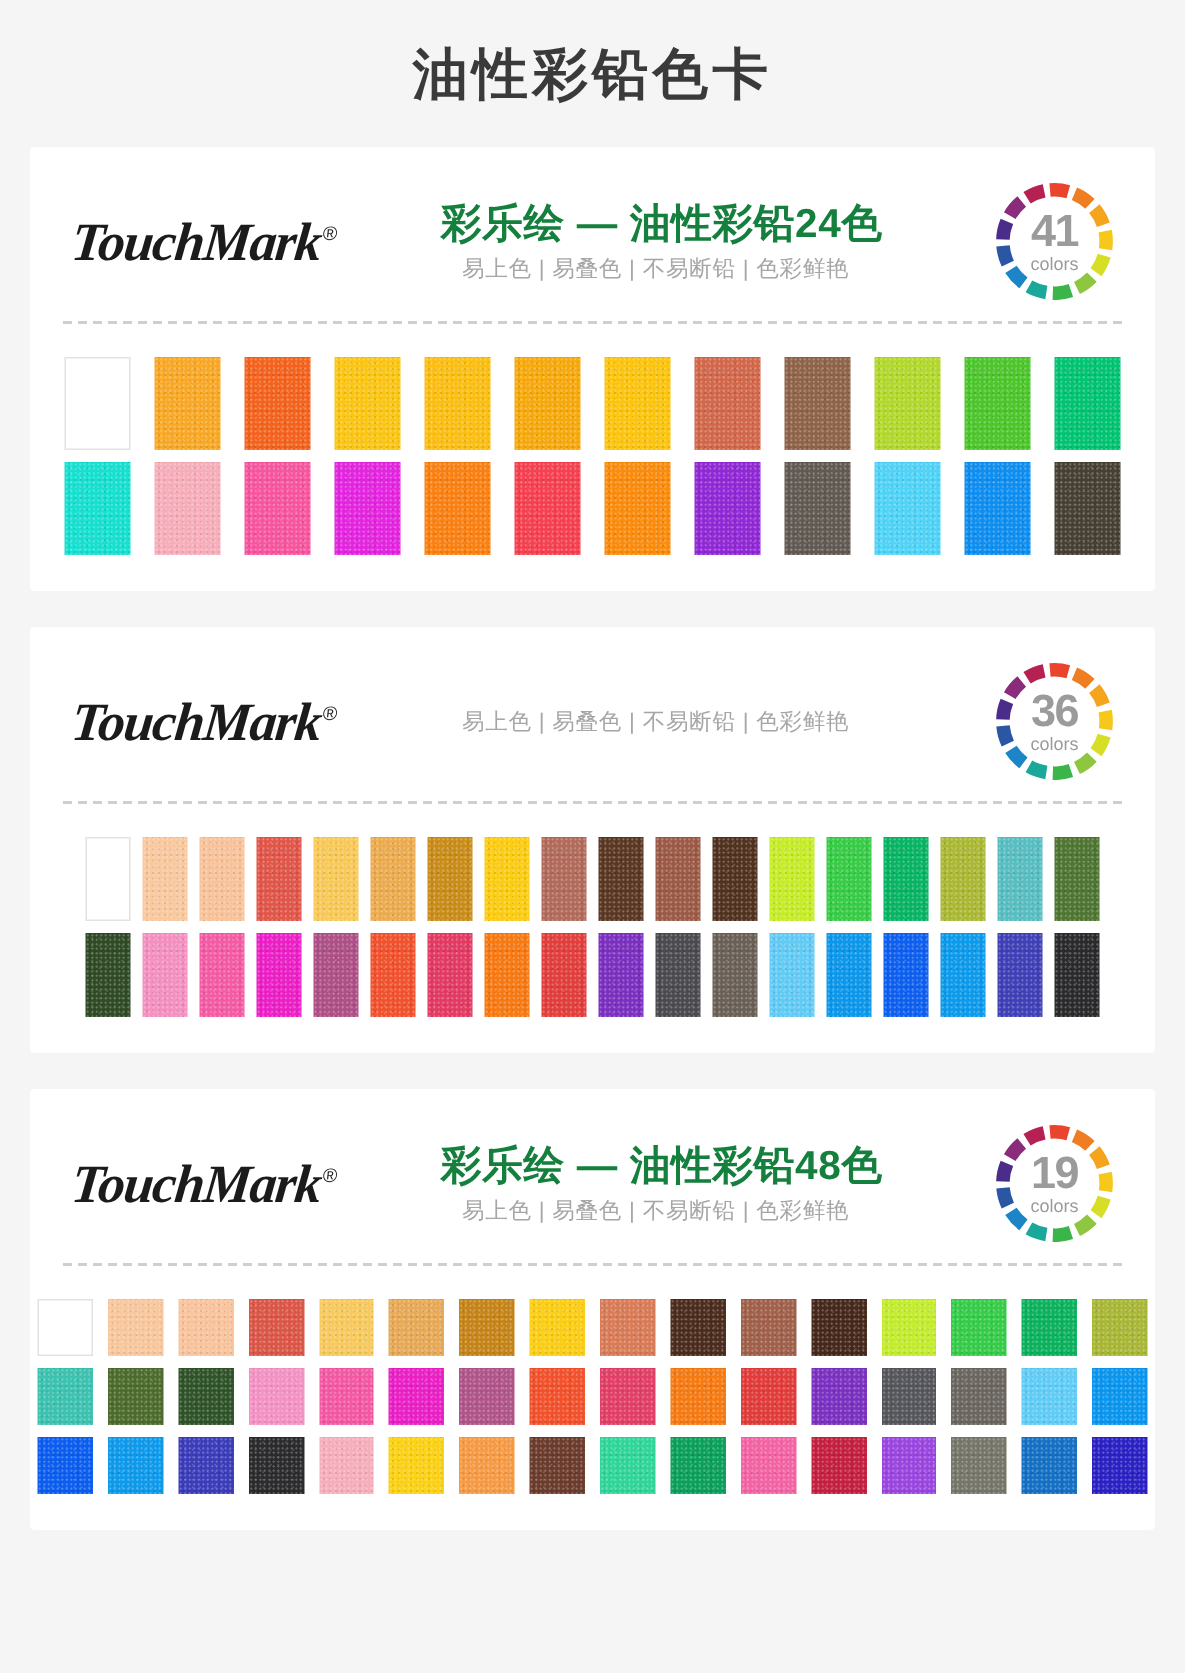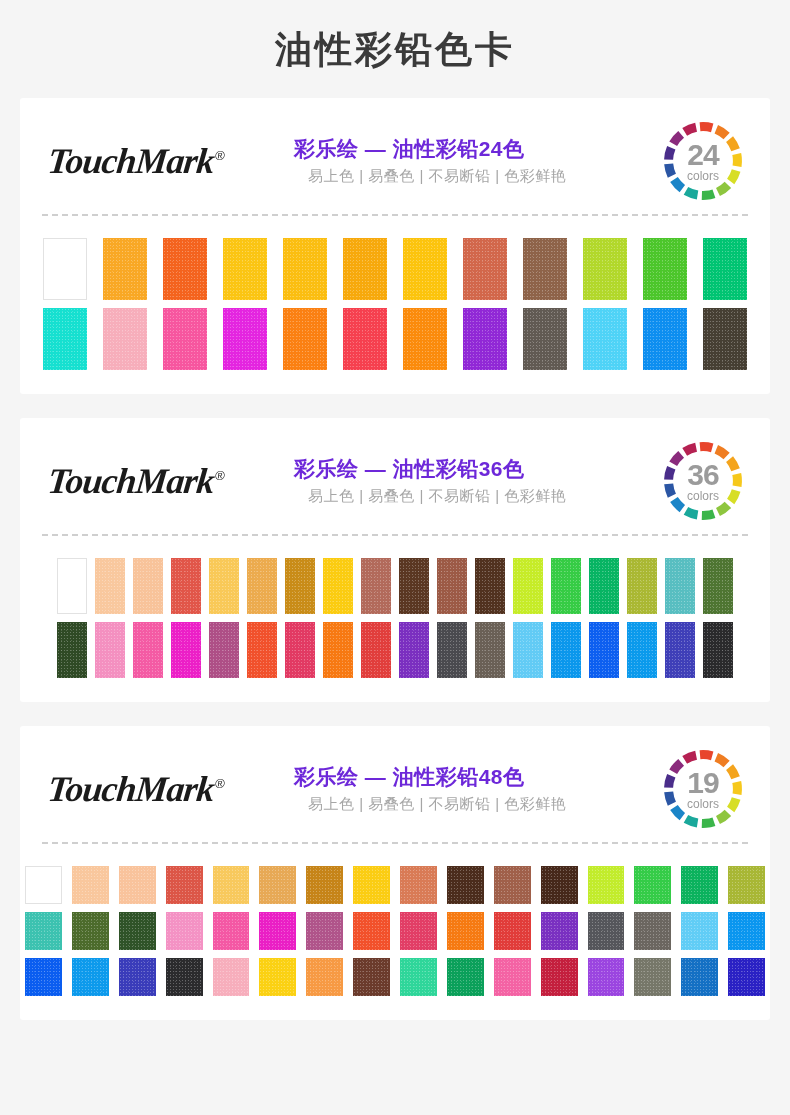--- a/index.html
+++ b/index.html
@@ -66,23 +66,23 @@
     font-weight: normal;
     margin-left: 1px;
     color: #1b1b1b;
   }
 
   .title-block {
     flex: 1 1 auto;
     padding-left: 6px;
   }
   .card-title {
-    font-size: 21px;
+    font-size: 27px;
     font-weight: bold;
-    color: #6d28d9;
+    color: #15803d;
     line-height: 1.35;
     letter-spacing: 0.5px;
     white-space: nowrap;
   }
   .card-subtitle {
     font-size: 15px;
     color: #a6a6a6;
     line-height: 1.5;
     letter-spacing: 0.5px;
     margin-top: 2px;
@@ -189,21 +189,21 @@
             <circle cx="50" cy="50" r="42" fill="none" stroke="#8ec63f" stroke-width="11" stroke-dasharray="15.021646103626273 248.87213679791637" stroke-dashoffset="-101.49760880828563" transform="rotate(-95 50 50)"></circle>
             <circle cx="50" cy="50" r="42" fill="none" stroke="#3bb54a" stroke-width="11" stroke-dasharray="15.021646103626273 248.87213679791637" stroke-dashoffset="-121.79713056994275" transform="rotate(-95 50 50)"></circle>
             <circle cx="50" cy="50" r="42" fill="none" stroke="#1aa89b" stroke-width="11" stroke-dasharray="15.021646103626273 248.87213679791637" stroke-dashoffset="-142.09665233159987" transform="rotate(-95 50 50)"></circle>
             <circle cx="50" cy="50" r="42" fill="none" stroke="#1b85c8" stroke-width="11" stroke-dasharray="15.021646103626273 248.87213679791637" stroke-dashoffset="-162.396174093257" transform="rotate(-95 50 50)"></circle>
             <circle cx="50" cy="50" r="42" fill="none" stroke="#2b56a4" stroke-width="11" stroke-dasharray="15.021646103626273 248.87213679791637" stroke-dashoffset="-182.69569585491413" transform="rotate(-95 50 50)"></circle>
             <circle cx="50" cy="50" r="42" fill="none" stroke="#4a2d8a" stroke-width="11" stroke-dasharray="15.021646103626273 248.87213679791637" stroke-dashoffset="-202.99521761657127" transform="rotate(-95 50 50)"></circle>
             <circle cx="50" cy="50" r="42" fill="none" stroke="#8a2b7c" stroke-width="11" stroke-dasharray="15.021646103626273 248.87213679791637" stroke-dashoffset="-223.29473937822837" transform="rotate(-95 50 50)"></circle>
             <circle cx="50" cy="50" r="42" fill="none" stroke="#b52152" stroke-width="11" stroke-dasharray="15.021646103626273 248.87213679791637" stroke-dashoffset="-243.5942611398855" transform="rotate(-95 50 50)"></circle>
           </svg>
           <div class="badge-label">
-            <div class="badge-num">24</div>
+            <div class="badge-num">41</div>
             <div class="badge-word">colors</div>
           </div>
         </div>
       </div>
       <hr class="divider">
       <div class="swatch-area">
         <div class="swatch-row">
           <div class="swatch is-blank" title="#ffffff" style="background: rgb(255, 255, 255);"></div>
           <div class="swatch" title="#f9a825" style="background: rgb(249, 168, 37);"></div>
           <div class="swatch" title="#f4631e" style="background: rgb(244, 99, 30);"></div>
@@ -232,21 +232,20 @@
           <div class="swatch" title="#463f33" style="background: rgb(70, 63, 51);"></div>
         </div>
       </div>
     </div>
     <div class="card c36">
       <div class="card-header">
         <div class="logo-wrap">
           <div class="logo-text"><span>TouchMark</span><span class="logo-reg">®</span></div>
         </div>
         <div class="title-block">
-          <div class="card-title">彩乐绘 — 油性彩铅36色</div>
           <div class="card-subtitle">易上色 | 易叠色 | 不易断铅 | 色彩鲜艳</div>
         </div>
         <div class="badge">
           <svg viewBox="0 0 100 100">
             <circle cx="50" cy="50" r="42" fill="none" stroke="#e8452c" stroke-width="11" stroke-dasharray="15.021646103626273 248.87213679791637" stroke-dashoffset="0" transform="rotate(-95 50 50)"></circle>
             <circle cx="50" cy="50" r="42" fill="none" stroke="#ef7d22" stroke-width="11" stroke-dasharray="15.021646103626273 248.87213679791637" stroke-dashoffset="-20.299521761657125" transform="rotate(-95 50 50)"></circle>
             <circle cx="50" cy="50" r="42" fill="none" stroke="#f4a41d" stroke-width="11" stroke-dasharray="15.021646103626273 248.87213679791637" stroke-dashoffset="-40.59904352331425" transform="rotate(-95 50 50)"></circle>
             <circle cx="50" cy="50" r="42" fill="none" stroke="#f6c81c" stroke-width="11" stroke-dasharray="15.021646103626273 248.87213679791637" stroke-dashoffset="-60.898565284971376" transform="rotate(-95 50 50)"></circle>
             <circle cx="50" cy="50" r="42" fill="none" stroke="#d7de26" stroke-width="11" stroke-dasharray="15.021646103626273 248.87213679791637" stroke-dashoffset="-81.1980870466285" transform="rotate(-95 50 50)"></circle>
             <circle cx="50" cy="50" r="42" fill="none" stroke="#8ec63f" stroke-width="11" stroke-dasharray="15.021646103626273 248.87213679791637" stroke-dashoffset="-101.49760880828563" transform="rotate(-95 50 50)"></circle>

